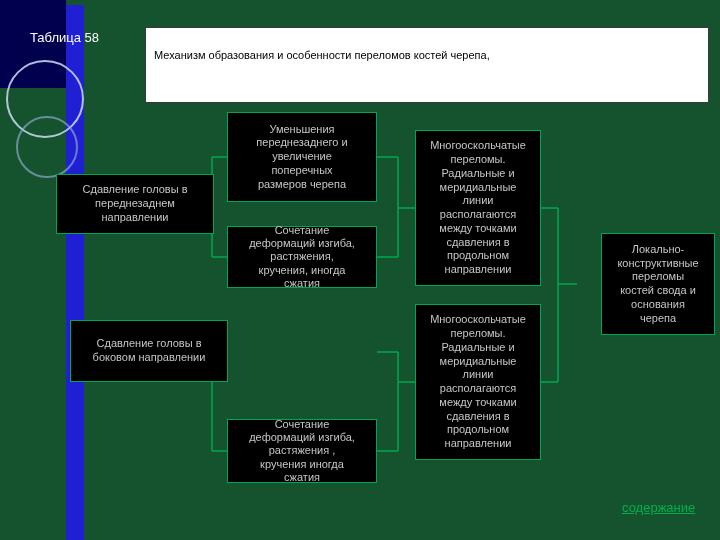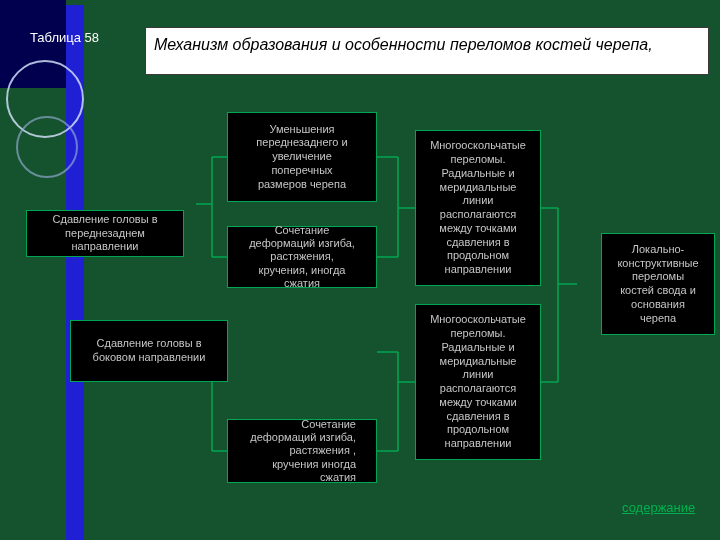--- a/index.html
+++ b/index.html
@@ -10,37 +10,37 @@
   
   .navy-square{position:absolute;left:0;top:0;width:66px;height:88px;background:#00004f;}
   .blue-bar{position:absolute;left:66px;top:5px;width:18px;height:535px;background:#1f1fd4;}
   .ring{position:absolute;border-radius:50%;background:transparent;}
   .ring1{left:6px;top:60px;width:74px;height:74px;border:2px solid rgba(205,220,245,0.85);}
   .ring2{left:16px;top:116px;width:58px;height:58px;border:2px solid rgba(150,172,215,0.65);}
   
   .table-label{position:absolute;left:30px;top:30px;color:#ffffff;font-size:13px;}
   .title-box{
     position:absolute;left:145px;top:27px;width:546px;min-height:36px;
-    background:#ffffff;color:#000000;font-size:16px;line-height:1.5;
-    padding:5px 8px;border:1px solid #3a3a3a;font-style:italic;
+    background:#ffffff;color:#000000;font-size:11px;line-height:1.5;
+    padding:19px 8px;border:1px solid #3a3a3a;
   }
   .title-box span{display:block;}
   
   .fbox{
     position:absolute;background:#000000;border:1px solid #00a651;
     color:#c6c6c6;font-size:11px;line-height:1.25;
     display:flex;align-items:center;justify-content:center;text-align:center;
     padding:3px 20px;box-sizing:border-box;
   }
-  .b-cause1{left:26px;top:174px;width:158px;height:47px;margin-top:36px;}
+  .b-cause1{left:56px;top:174px;width:158px;height:60px;}
   .b-cause2{left:38px;top:320px;width:158px;height:62px;margin-left:32px;}
   .b-deform1{left:227px;top:112px;width:150px;height:90px;}
   .b-deform2{left:227px;top:226px;width:150px;height:62px;line-height:1.2;}
   .b-deform3{left:227px;top:307px;width:150px;height:90px;}
-  .b-deform4{left:227px;top:419px;width:150px;height:64px;line-height:1.2;text-align:right;}
+  .b-deform4{left:227px;top:419px;width:150px;height:64px;line-height:1.2;}
   .b-fract1{left:415px;top:130px;width:126px;height:156px;}
   .b-fract2{left:415px;top:304px;width:126px;height:156px;}
   .b-outcome{left:577px;top:233px;width:114px;height:102px;margin-left:24px;}
   
   .connectors{position:absolute;left:0;top:0;pointer-events:none;}
   
   .contents-link{
     position:absolute;left:592px;top:500px;color:#00b050;
     font-size:13px;text-decoration:underline;cursor:pointer;margin-left:30px;
   }

